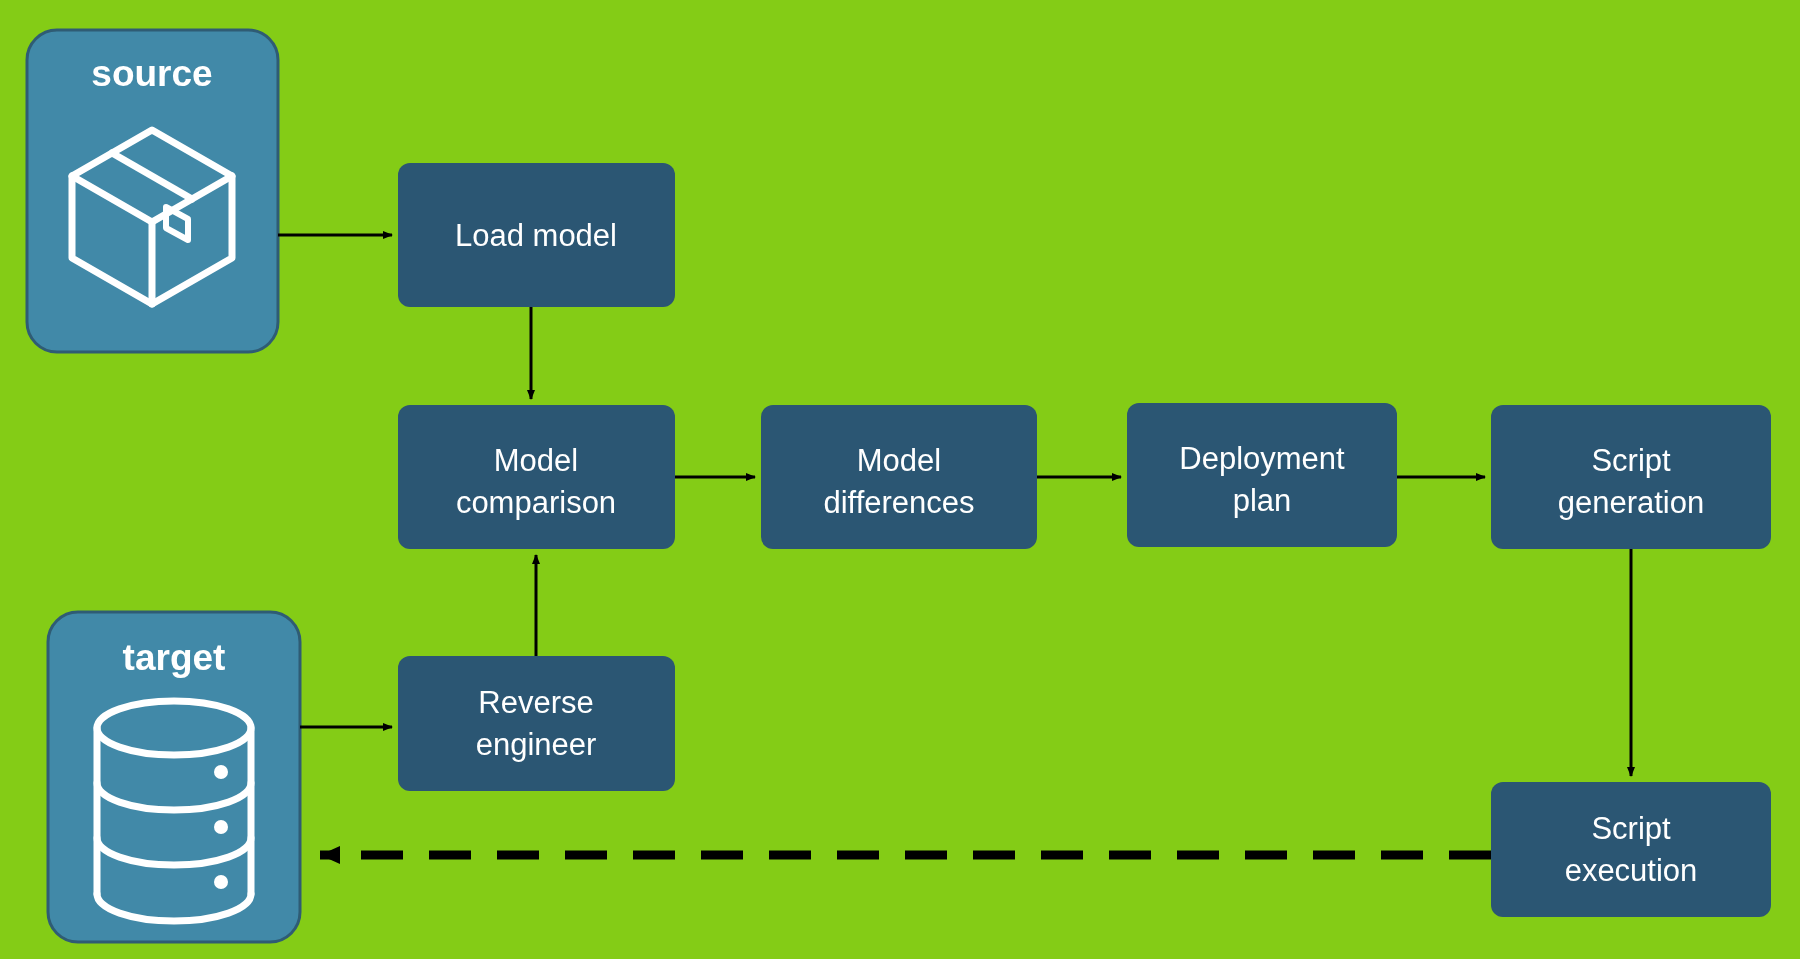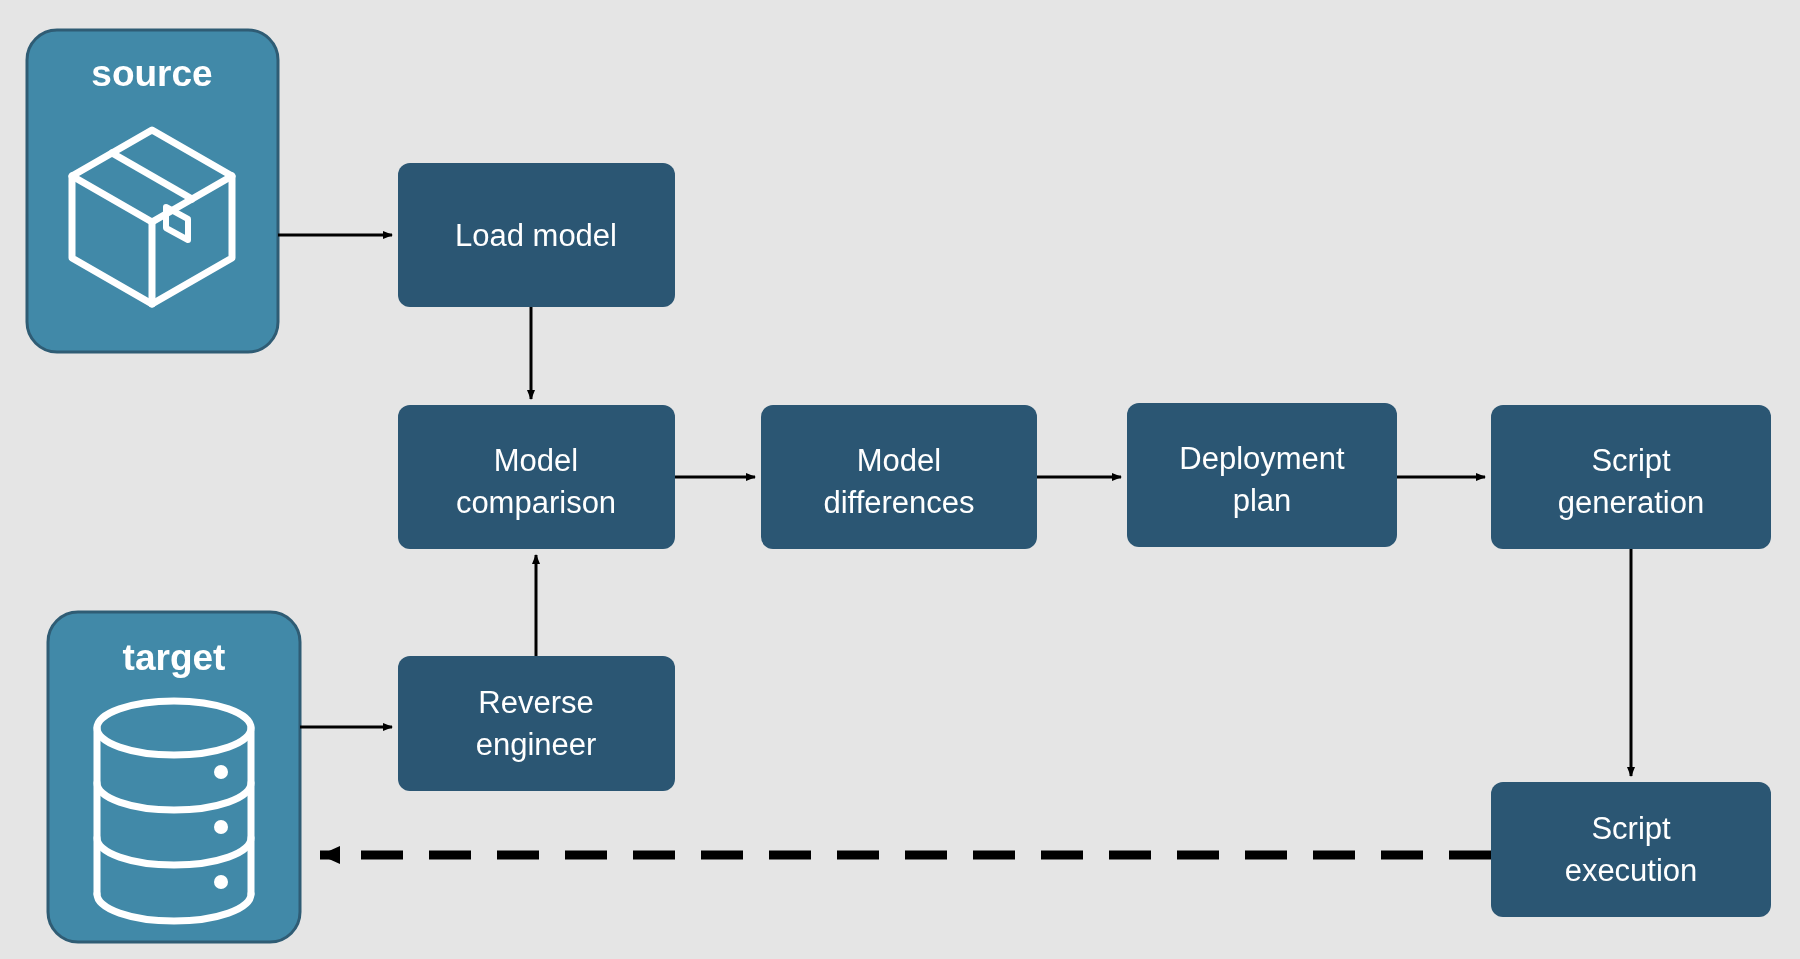--- a/index.html
+++ b/index.html
@@ -10,21 +10,21 @@
   body {
     width: 1800px;
     height: 959px;
     font-family: "Liberation Sans", sans-serif;
     overflow: hidden;
   }
   #diagram-root {
     position: relative;
     width: 1800px;
     height: 959px;
-    background: #e5e5e5;
+    background: #84cc16;
   }
   svg.canvas {
     position: absolute;
     top: 0;
     left: 0;
     width: 1800px;
     height: 959px;
   }
   .endpoint-title {
     font-family: "Liberation Sans", sans-serif;

